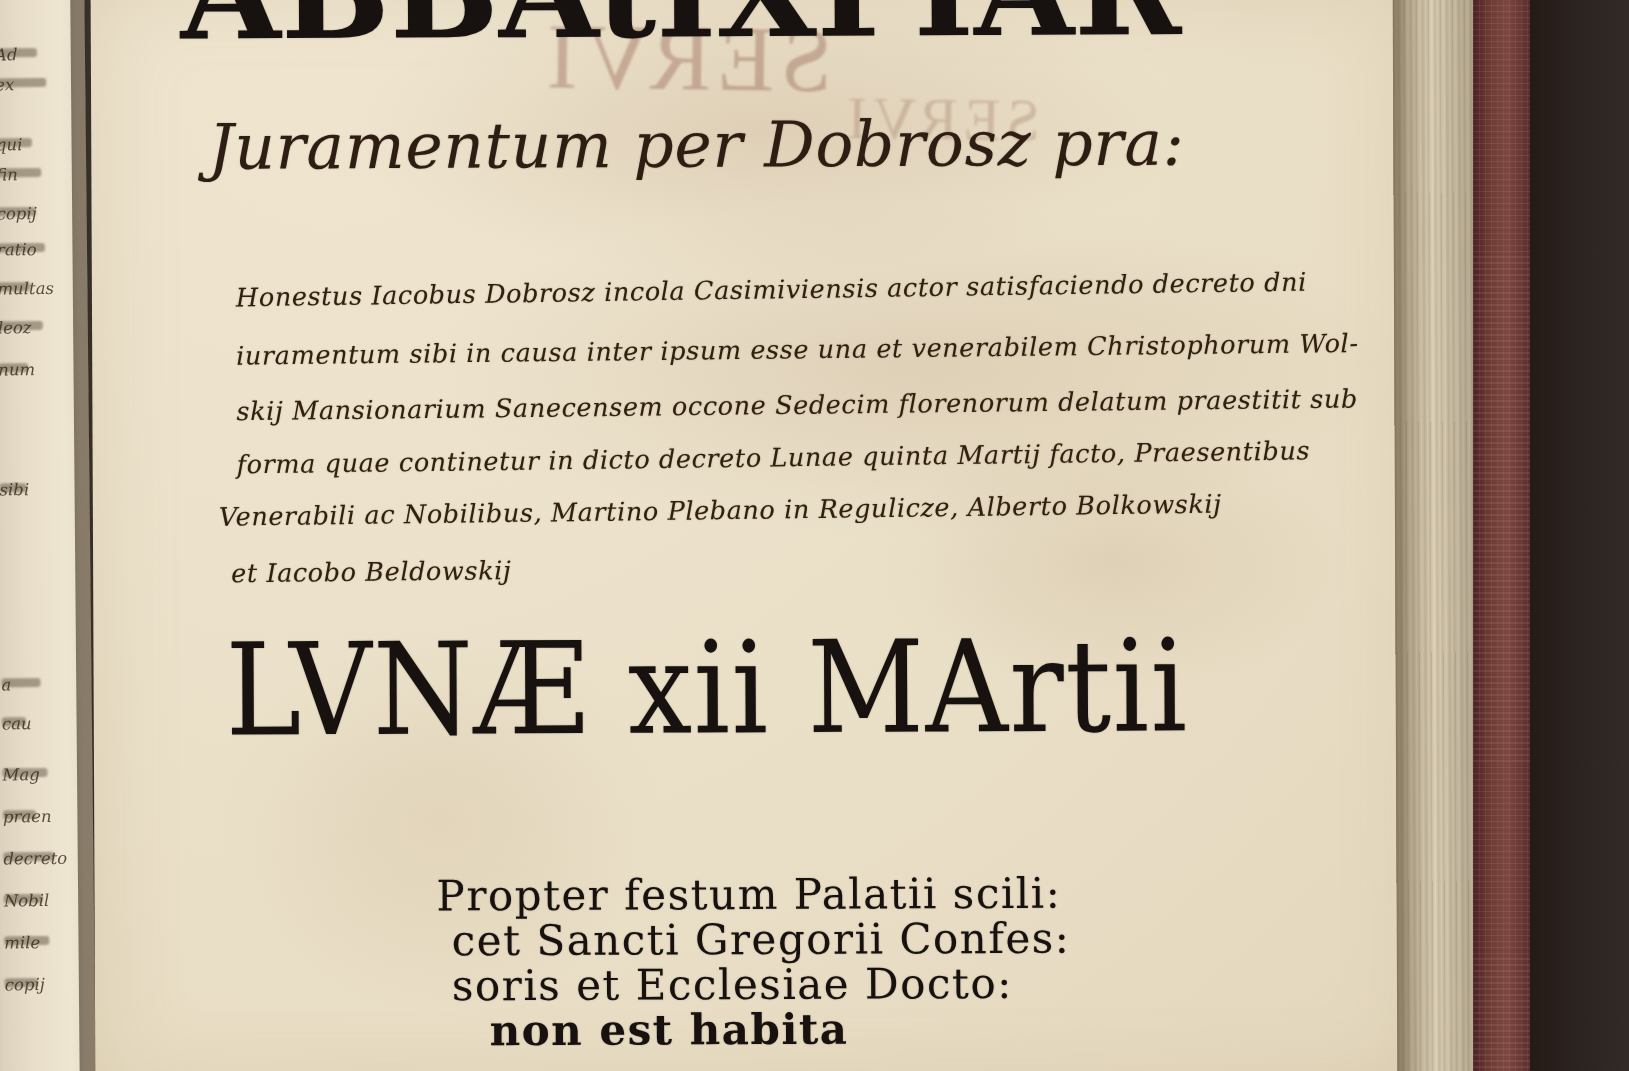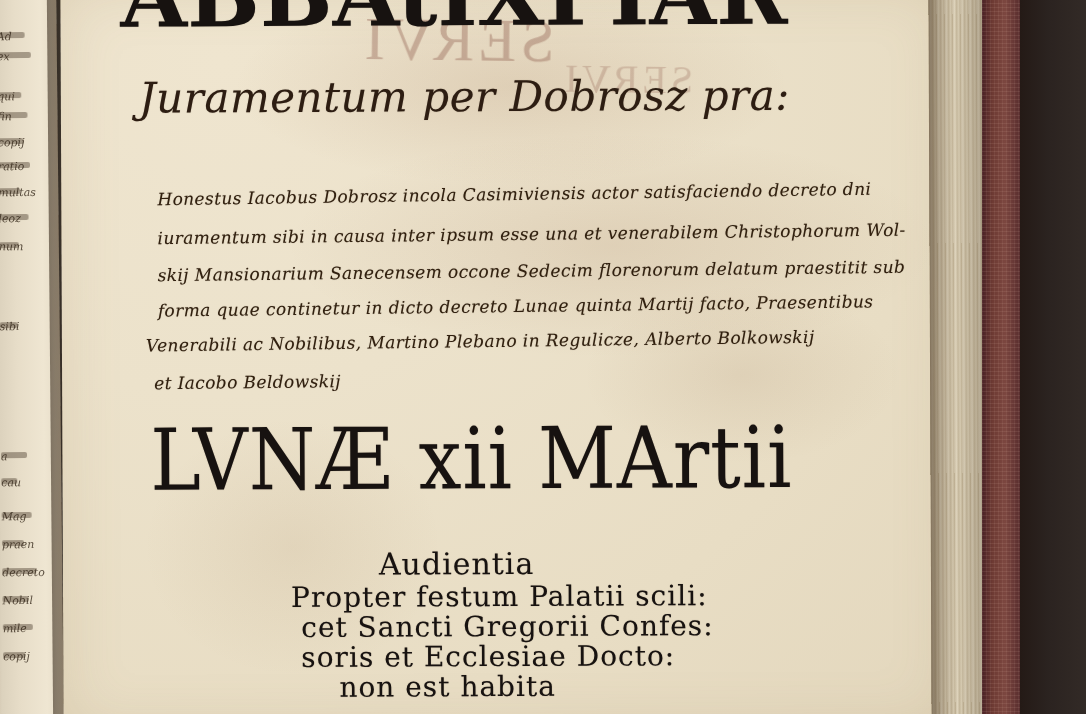--- a/index.html
+++ b/index.html
@@ -254,26 +254,25 @@
 
     <div class="body-hand" style="position:absolute; left:96px; top:198px; transform:rotate(-0.6deg);">Honestus Iacobus Dobrosz incola Casimiviensis actor satisfaciendo decreto dni</div>
     <div class="body-hand" style="position:absolute; left:96px; top:238px; transform:rotate(-0.4deg);">iuramentum sibi in causa inter ipsum esse una et venerabilem Christophorum Wol-</div>
     <div class="body-hand" style="position:absolute; left:96px; top:275px; transform:rotate(-0.4deg);">skij Mansionarium Sanecensem occone Sedecim florenorum delatum praestitit sub</div>
     <div class="body-hand" style="position:absolute; left:96px; top:310px; transform:rotate(-0.5deg);">forma quae continetur in dicto decreto Lunae quinta Martij facto, Praesentibus</div>
     <div class="body-hand" style="position:absolute; left:84px; top:345px; transform:rotate(-0.5deg);">Venerabili ac Nobilibus, Martino Plebano in Regulicze, Alberto Bolkowskij</div>
     <div class="body-hand" style="position:absolute; left:92px; top:385px; transform:rotate(-0.4deg);">et Iacobo Beldowskij</div>
 
     <div class="roman-cap" style="position:absolute; left:88px; top:428px; font-size:76px; transform:scaleY(1.12);">LVNÆ xii MArtii</div>
 
-    <div class="roman-cap" style="position:absolute; left:316px; top:560px; font-size:30px;">Audientia</div>
 
     <div class="roman-cap" style="position:absolute; left:228px; top:594px; font-size:28px;">Propter festum Palatii scili:</div>
     <div class="roman-cap" style="position:absolute; left:238px; top:624px; font-size:28px;">cet Sancti Gregorii Confes:</div>
     <div class="roman-cap" style="position:absolute; left:238px; top:654px; font-size:28px;">soris et Ecclesiae Docto:</div>
-    <div class="roman-cap" style="position:absolute; left:276px; top:684px; font-size:28px;">non est habita</div>
+    <div class="roman-cap" style="position:absolute; left:263px; top:684px; font-size:28px;font-weight:bold;">non est habita</div>
 
   </div>
 
   <div class="fore-edge"></div>
   <div class="fore-edge-shade"></div>
 
   <div class="cover-edge"></div>
   <div class="cover-texture"></div>
   <div class="cover-outer"></div>
 

